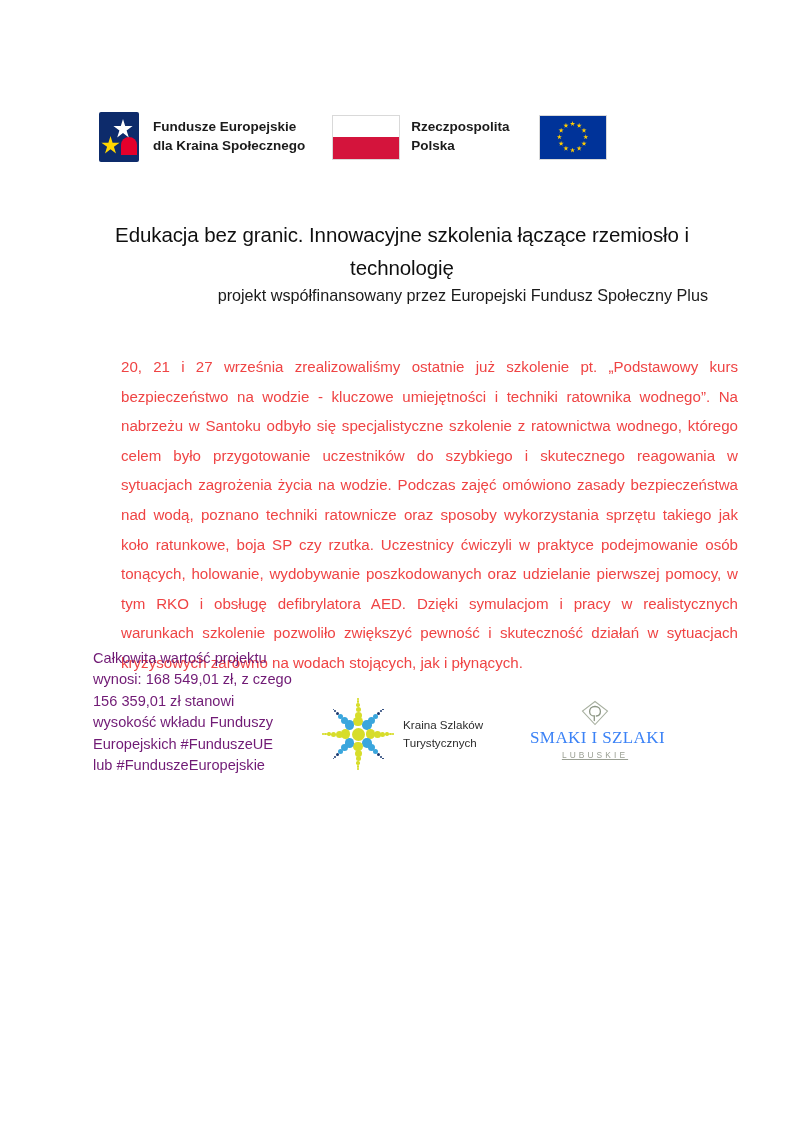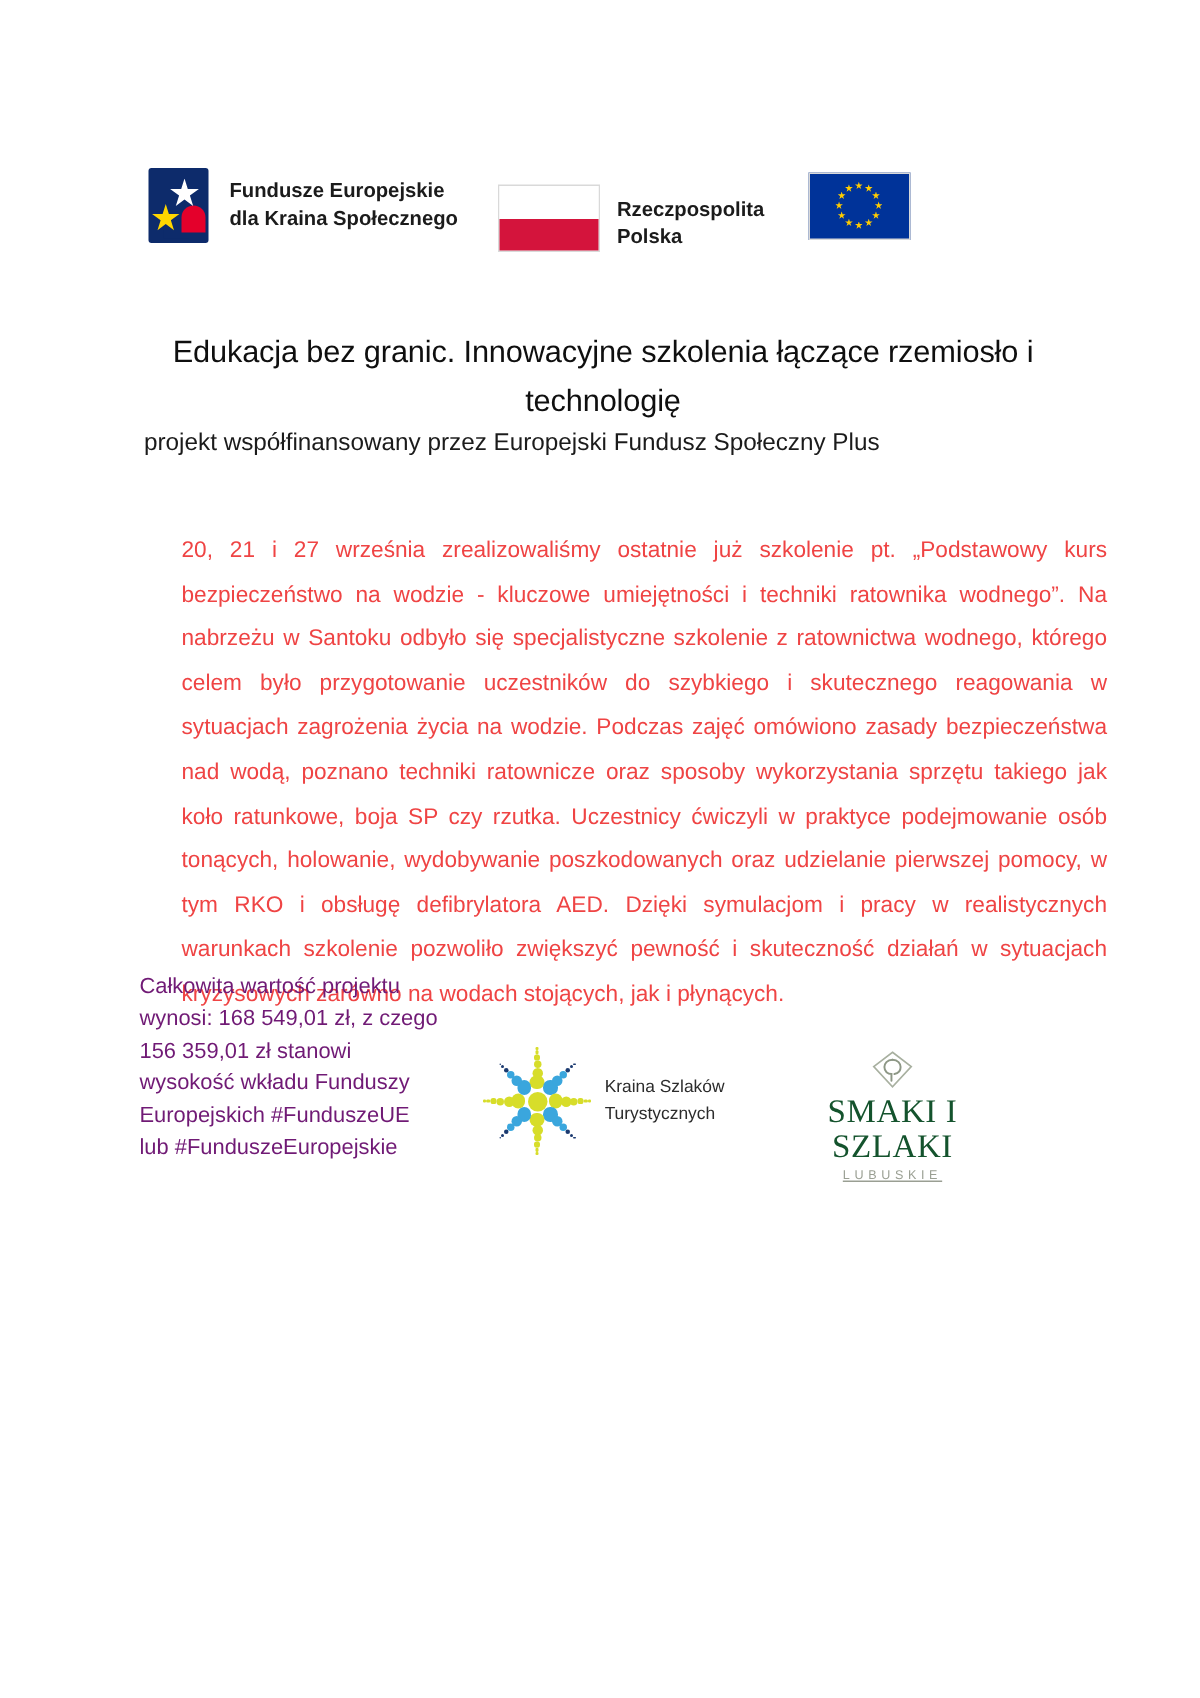--- a/index.html
+++ b/index.html
@@ -87,21 +87,21 @@
   .fe-text {
     margin-left: 11px;
     font-size: 13.5px;
     line-height: 1.38;
     font-weight: 600;
     color: #1b1b1b;
     white-space: nowrap;
   }
 
   
-  .pl-block { margin-left: 27px; display: flex; align-items: flex-end; }
+  .pl-block { margin-left: 27px; display: flex; align-items: center; }
   .pl-flag {
     width: 68px; height: 45px;
     border: 1px solid #d9d9d9;
     box-sizing: border-box;
     flex: 0 0 auto;
     display: flex;
     flex-direction: column;
   }
   .pl-flag .pl-white { flex: 1; background: #ffffff; }
   .pl-flag .pl-red { flex: 1; background: #d4143c; }
@@ -150,21 +150,21 @@
     line-height: 1.62;
     letter-spacing: -0.1px;
     color: #0f0f0f;
   }
 
   .subtitle {
     position: absolute;
     left: 96px;
     top: 283px;
     width: 612px;
-    text-align: left;
+    text-align: right;
     font-size: 16.2px;
     font-weight: 400;
     line-height: 1.5;
     color: #1b1b1b;
   }
 
   
   .body-text {
     position: absolute;
     left: 93px;
@@ -236,24 +236,25 @@
     text-align: center;
   }
   .sis-emblem {
     width: 28px;
     height: 26px;
     margin: 0 auto 3px auto;
     position: relative;
   }
   .sis-name {
     font-family: "Liberation Serif", serif;
-    font-size: 22px;
+    font-size: 17px;
     letter-spacing: 0.4px;
-    color: #14532d;
+    color: #3b82f6;
     line-height: 1.05;
+    text-align: right;
   }
   .sis-sub {
     font-size: 8.4px;
     letter-spacing: 3.1px;
     color: #9a9f93;
     margin-top: 3px;
     text-decoration: underline;
   }
 </style>
 </head>

